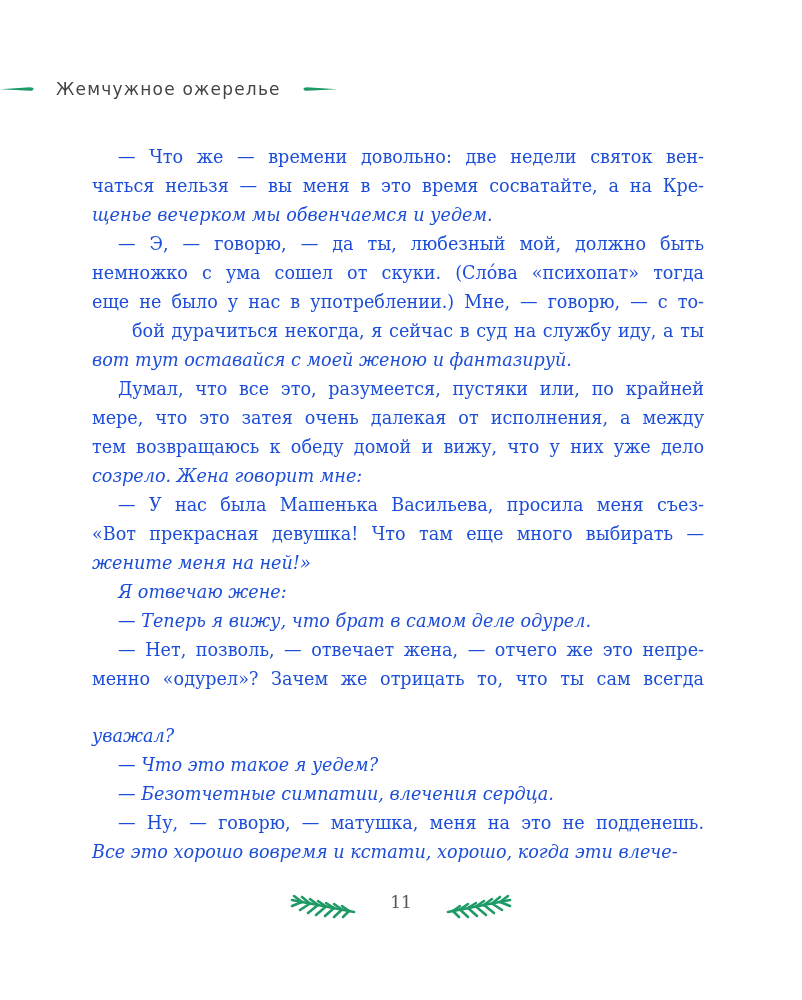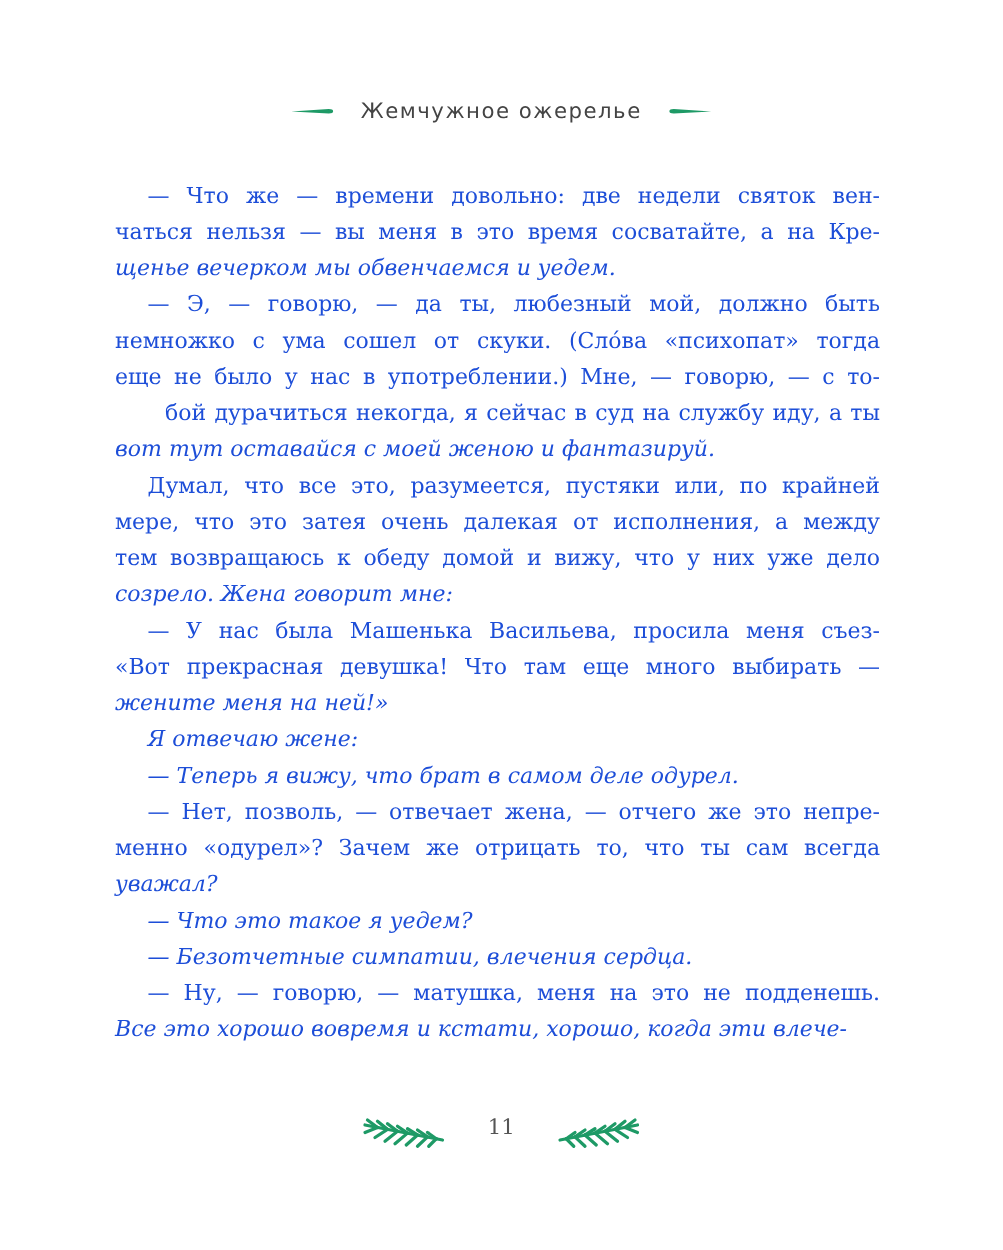--- a/index.html
+++ b/index.html
@@ -1,21 +1,21 @@
 <!DOCTYPE html>
 <html><head>
   <meta charset="utf-8">
   <style>
     html, body { margin: 0; padding: 0; background: #ffffff; }
     body { width: 802px; height: 1000px; position: relative; overflow: hidden; }
     .page { position: absolute; left: 0; top: 0; width: 802px; height: 1000px; background: #ffffff; }
 
     .running-head {
       position: absolute; top: 74px; left: 0; width: 802px; height: 30px;
-      display: flex; align-items: center; justify-content: center;
+      display: flex; align-items: center; 
     }
     .running-head .title {
       font-family: "DejaVu Sans", sans-serif;
       font-size: 17px; letter-spacing: 1.2px; color: #444444;
       margin: 0 22px; line-height: 30px;
     }
     .dash { width: 34px; height: 6px; display: block; }
 
     .body-text {
       position: absolute; left: 92px; top: 143px; width: 612px;
@@ -79,21 +79,21 @@
       </p>
       <p>
         <span class="line last">Я отвечаю жене:</span>
       </p>
       <p>
         <span class="line last">— Теперь я вижу, что брат в самом деле одурел.</span>
       </p>
       <p>
         <span class="line">— Нет, позволь, — отвечает жена, — отчего же это непре-</span>
         <span class="line" style="text-indent: 0px;">менно «одурел»? Зачем же отрицать то, что ты сам всегда</span>
-        <span class="line last" style="text-indent: 0px;">уважал?</span>
+        <span class="line last" style="text-indent: 0px; margin-top: 28px;">уважал?</span>
       </p>
       <p>
         <span class="line last">— Что это такое я уедем?</span>
       </p>
       <p>
         <span class="line last">— Безотчетные симпатии, влечения сердца.</span>
       </p>
       <p>
         <span class="line">— Ну, — говорю, — матушка, меня на это не подденешь.</span>
         <span class="line last" style="text-indent: 0px;">Все это хорошо вовремя и кстати, хорошо, когда эти влече-</span>

